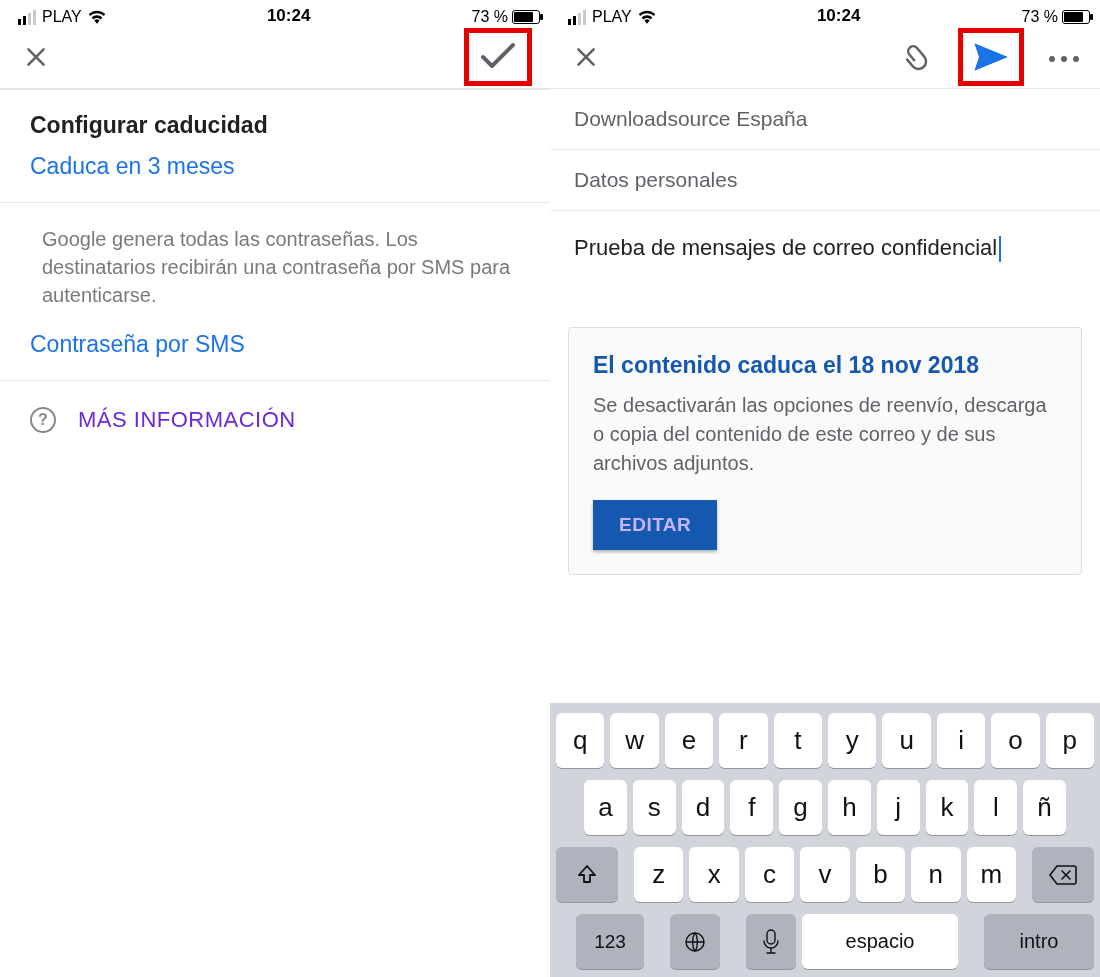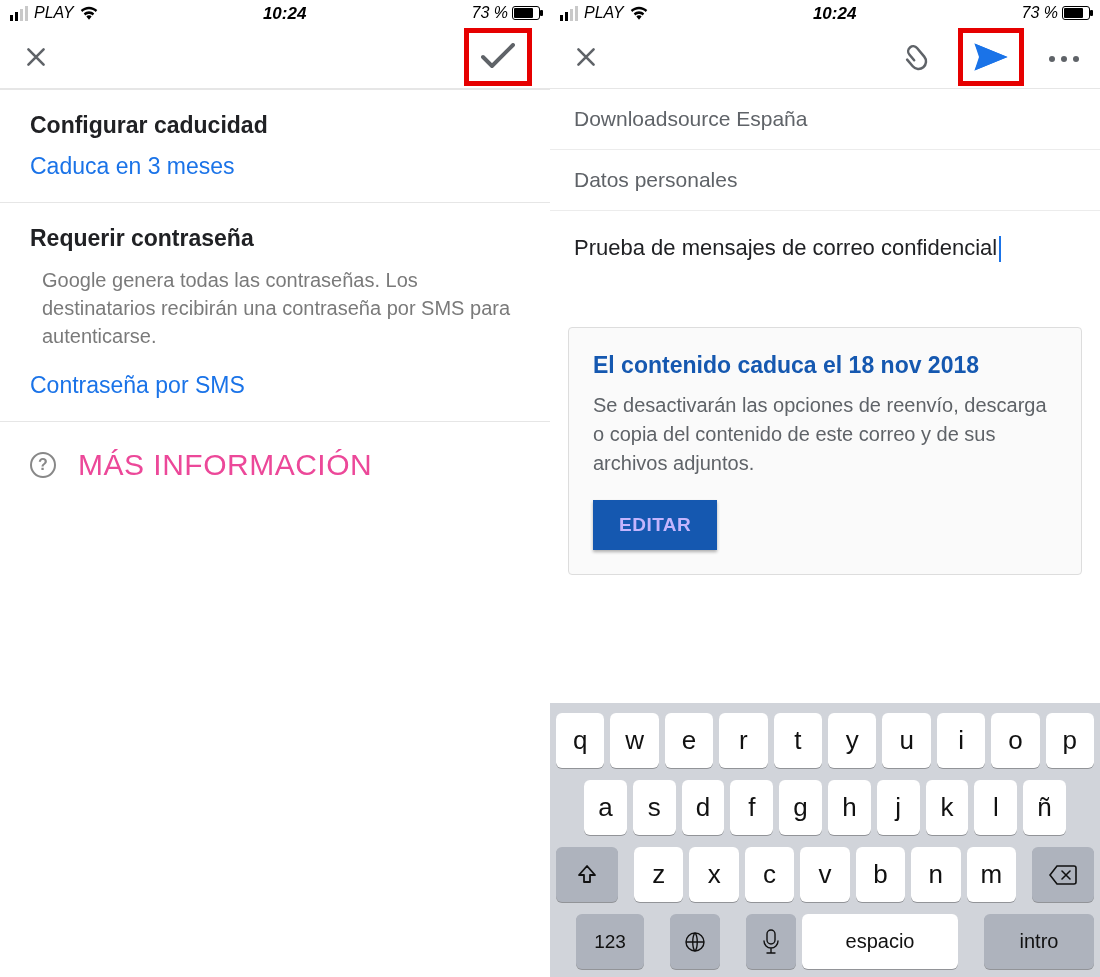--- a/index.html
+++ b/index.html
@@ -7,21 +7,21 @@
     font-family: -apple-system, "Helvetica Neue", Arial, sans-serif;
     background:#fff;
     width:1100px;
     height:977px;
     overflow:hidden;
   }
   .wrap { display:flex; width:1100px; height:977px; }
   .phone { width:550px; height:977px; position:relative; background:#fff; }
 
   
-  .status { display:flex; align-items:flex-start; justify-content:space-between; padding:4px 10px 0 10px; height:26px; font-size:16px; font-weight:500; color:#000;font-style:italic;}
+  .status { display:flex; align-items:flex-end; justify-content:space-between; padding:4px 10px 0 18px; height:26px; font-size:16px; font-weight:500; color:#000;}
   .status .left, .status .right { display:flex; align-items:center; gap:6px; }
   .signal-bars { display:inline-flex; align-items:flex-end; gap:2px; }
   .signal-bars span { display:inline-block; width:3px; background:#c9c9c9; }
   .signal-bars span.on { background:#000; }
   .signal-bars span:nth-child(1){height:6px;}
   .signal-bars span:nth-child(2){height:9px;}
   .signal-bars span:nth-child(3){height:12px;}
   .signal-bars span:nth-child(4){height:15px;}
   .carrier { font-size:16px; }
   .wifi { width:18px; height:14px; }
@@ -42,21 +42,21 @@
   
   .row { padding:22px 30px; }
   .row-flex { display:flex; align-items:center; justify-content:space-between; }
   .toggle { width:56px; height:32px; background:#a8c7ff; border-radius:16px; position:relative; }
   .toggle .knob{ position:absolute; right:0; top:-1px; width:34px; height:34px; background:#1a73e8; border-radius:50%; box-shadow:0 1px 2px rgba(0,0,0,.3); }
   .row-title { font-size:23px; color:#202124; font-weight:400; }
   .section-heading { font-size:23px; font-weight:600; color:#202124; margin-bottom:14px; }
   .link-text { color:#1a73e8; font-size:23px; font-weight:400; }
   .body-text { font-size:20px; color:#7a7a7a; line-height:1.4; margin-bottom:22px;margin-left:12px;}
   .more-info { display:flex; align-items:center; gap:22px; padding:26px 30px; }
-  .more-info .txt { color:#ec4899; font-size:30px; font-weight:500; letter-spacing:.5px; }
+  .more-info .txt { color:#6d28d9; font-size:22px; font-weight:500; letter-spacing:.5px; }
   .help-circ { width:26px; height:26px; border:2px solid #888; border-radius:50%; display:flex; align-items:center; justify-content:center; color:#888; font-size:16px; font-weight:600; }
   .thin-divider { height:1px; background:#e6e6e6; }
 
   
   .field { padding:18px 24px; font-size:21px; color:#5f6368; border-bottom:1px solid #ececec; }
   .compose-body { padding:24px 24px 10px 24px; font-size:22px; color:#202124; position:relative; height:110px;}
   .cursor { display:inline-block; width:2px; height:26px; background:#1a73e8; vertical-align:middle; margin-left:2px;}
   .info-card { margin:6px 18px 0 18px; border:1px solid #ddd; background:#fafafa; border-radius:4px; padding:24px 24px; }
   .info-card .card-title{ color:#1558b0; font-size:23px; font-weight:600; margin-bottom:12px;}
   .info-card .card-body{ color:#5f6368; font-size:20px; line-height:1.45; margin-bottom:22px;}
@@ -136,21 +136,20 @@
 
     <div class="thin-divider"></div>
 
     <div class="row">
       <div class="section-heading">Configurar caducidad</div>
       <div class="link-text">Caduca en 3 meses</div>
     </div>
     <div class="thin-divider"></div>
 
     <div class="row">
-      <div class="section-heading">Requerir contraseña</div>
       <div class="body-text">Google genera todas las contraseñas. Los destinatarios recibirán una contraseña por SMS para autenticarse.</div>
       <div class="link-text">Contraseña por SMS</div>
     </div>
     <div class="thin-divider"></div>
 
     <div class="more-info">
       <div class="help-circ">?</div>
       <div class="txt">MÁS INFORMACIÓN</div>
     </div>
   </div>

